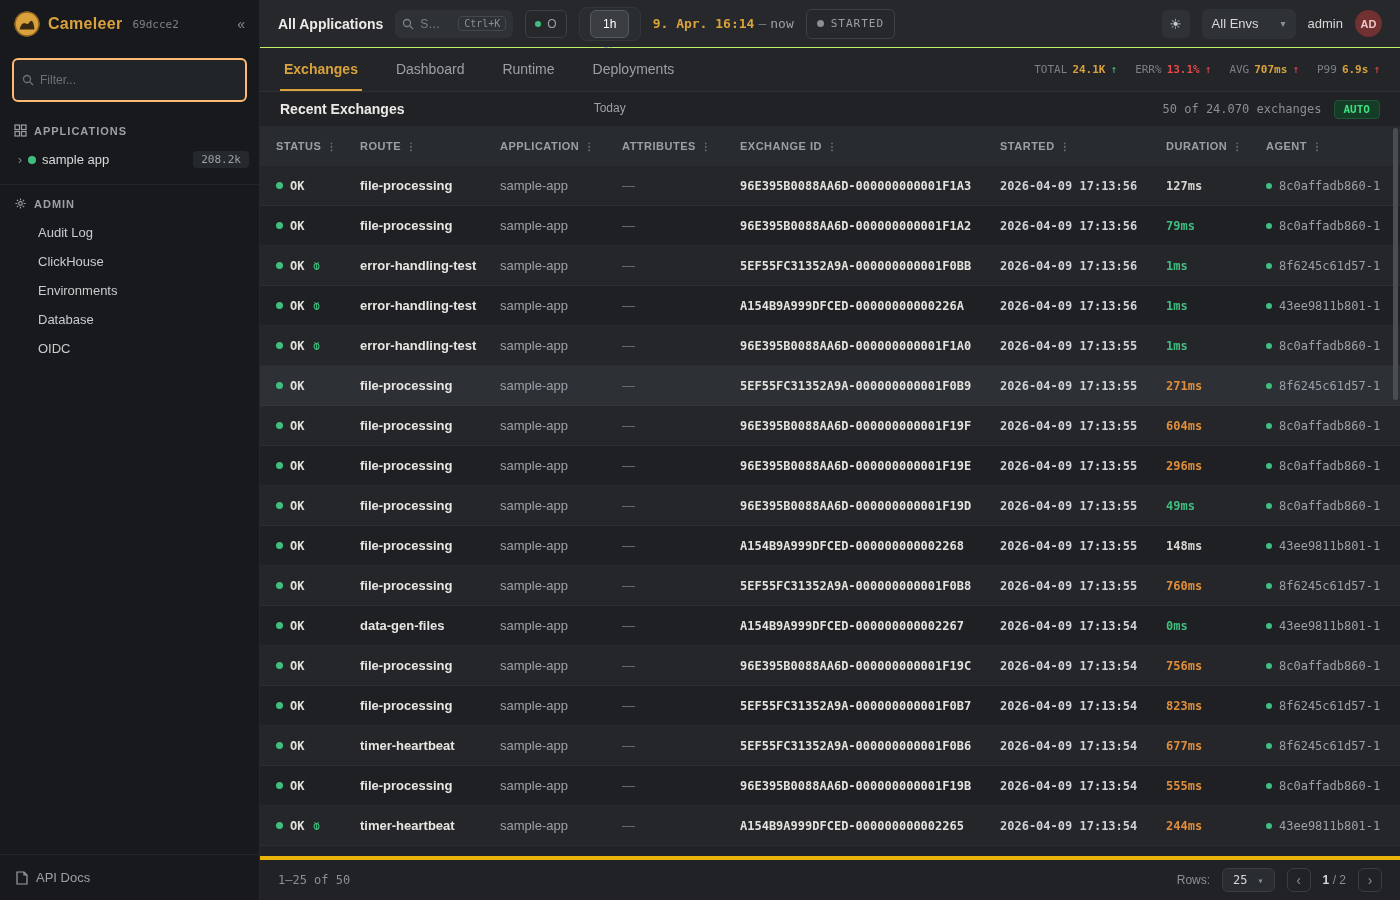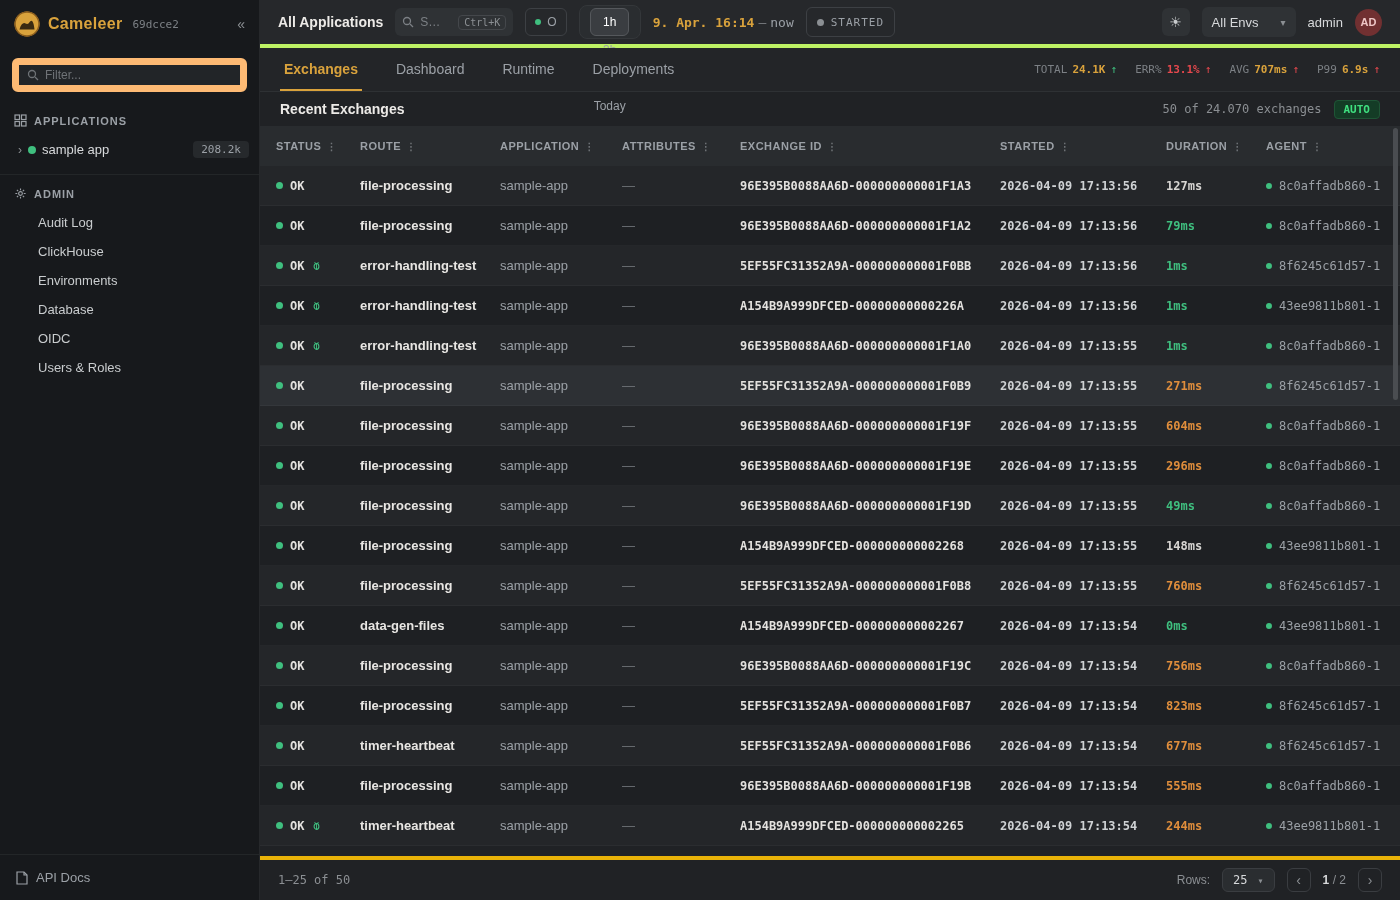--- a/index.html
+++ b/index.html
@@ -8,21 +8,21 @@
   body { display:flex; }
 
   
   .sidebar { width:260px; height:900px; background:#17191c; border-right:1px solid #26282b;
     display:flex; flex-direction:column; flex-shrink:0; }
   .sb-header { height:48px; display:flex; align-items:center; padding:0 14px; gap:8px; }
   .logo-badge { width:26px; height:26px; border-radius:50%; flex-shrink:0; }
   .brand { color:#d9a23c; font-weight:bold; font-size:16px; letter-spacing:.3px; }
   .brand-suffix { color:#7c8085; font-size:11px; font-family:"DejaVu Sans Mono",monospace; margin-left:2px; }
   .collapse { margin-left:auto; color:#8b8f93; font-size:14px; cursor:pointer; }
-  .sb-filter { margin:10px 12px 14px; height:34px; background:#222528; border:7px solid #fdba74;
+  .sb-filter { margin:10px 12px 14px; height:44px; background:#222528; border:2px solid #fdba74;
     border-radius:6px; display:flex; align-items:center; padding:0 8px; gap:6px; }
   .sb-filter input { background:transparent; border:none; outline:none; color:#c9ccce;
     font-size:12px; width:100%; }
   .sb-filter input::placeholder { color:#6f7377; }
   .sb-section { display:flex; align-items:center; gap:7px; padding:8px 14px;
     color:#9ba0a6; font-size:11px; font-weight:bold; letter-spacing:1px; }
   .sb-app-row { display:flex; align-items:center; gap:6px; padding:6px 10px 6px 18px;
     font-size:13px; color:#d7d9db; cursor:pointer; }
   .sb-app-row .chev { color:#8b8f93; font-size:12px; }
   .sb-badge { margin-left:auto; background:#26292c; color:#9ba0a6; font-size:11px;
@@ -31,21 +31,21 @@
   .sb-item { padding:7px 14px 7px 38px; font-size:13px; color:#c9ccce; cursor:pointer; }
   .sb-spacer { flex:1; }
   .sb-footer { border-top:1px solid #232628; height:46px; display:flex; align-items:center;
     gap:8px; padding:0 16px; color:#9ba0a6; font-size:13px; cursor:pointer; }
   .dot { width:8px; height:8px; border-radius:50%; background:#3fbf7f; display:inline-block; flex-shrink:0; }
   .dot.sm { width:6px; height:6px; }
 
   
   .main { flex:1; display:flex; flex-direction:column; background:#202225; position:relative; }
 
-  .topbar { height:48px; background:#26282b; border-bottom:4px solid #bef264;
+  .topbar { height:48px; background:#26282b; border-bottom:1px solid #bef264;
     display:flex; align-items:center; padding:0 18px; gap:12px; flex-shrink:0; }
   .tb-title { font-size:14px; font-weight:bold; color:#eceae7; white-space:nowrap; }
   .tb-search { width:118px; height:28px; background:#2f3235; border-radius:6px;
     display:flex; align-items:center; gap:6px; padding:0 7px; cursor:pointer; }
   .tb-search .ph { color:#7c8085; font-size:12px; flex:1; overflow:hidden; white-space:nowrap; }
   .kbd { border:1px solid #44474b; border-radius:4px; color:#8b8f93; font-size:10px;
     font-family:"DejaVu Sans Mono",monospace; padding:1px 5px; }
   .tb-online { height:28px; border:1px solid #3d4044; border-radius:6px; display:flex;
     align-items:center; gap:6px; padding:0 9px; color:#9ba0a6; font-size:12px; cursor:pointer; }
   .time-group { display:flex; align-items:center; background:#2a2d30; border:1px solid #34373a;
@@ -182,21 +182,20 @@
       <path d="M7 1.5v2 M7 10.5v2 M1.5 7h2 M10.5 7h2 M3.1 3.1l1.4 1.4 M9.5 9.5l1.4 1.4 M10.9 3.1L9.5 4.5 M4.5 9.5 3.1 10.9" stroke="#9ba0a6" stroke-width="1.2"></path>
     </svg>
     <span>ADMIN</span>
   </div>
 
   <div class="sb-item">Audit Log</div>
   <div class="sb-item">ClickHouse</div>
   <div class="sb-item">Environments</div>
   <div class="sb-item">Database</div>
   <div class="sb-item">OIDC</div>
-  <div class="sb-item">Users &amp; Roles</div>
 
   <div class="sb-spacer"></div>
 
   <div class="sb-footer">
     <svg class="icon-svg" width="12" height="14" viewBox="0 0 12 14">
       <path d="M1 1h7l3 3v9H1z" fill="none" stroke="#9ba0a6" stroke-width="1.2"></path>
       <path d="M8 1v3h3" fill="none" stroke="#9ba0a6" stroke-width="1.2"></path>
     </svg>
     <span>API Docs</span>
   </div>

